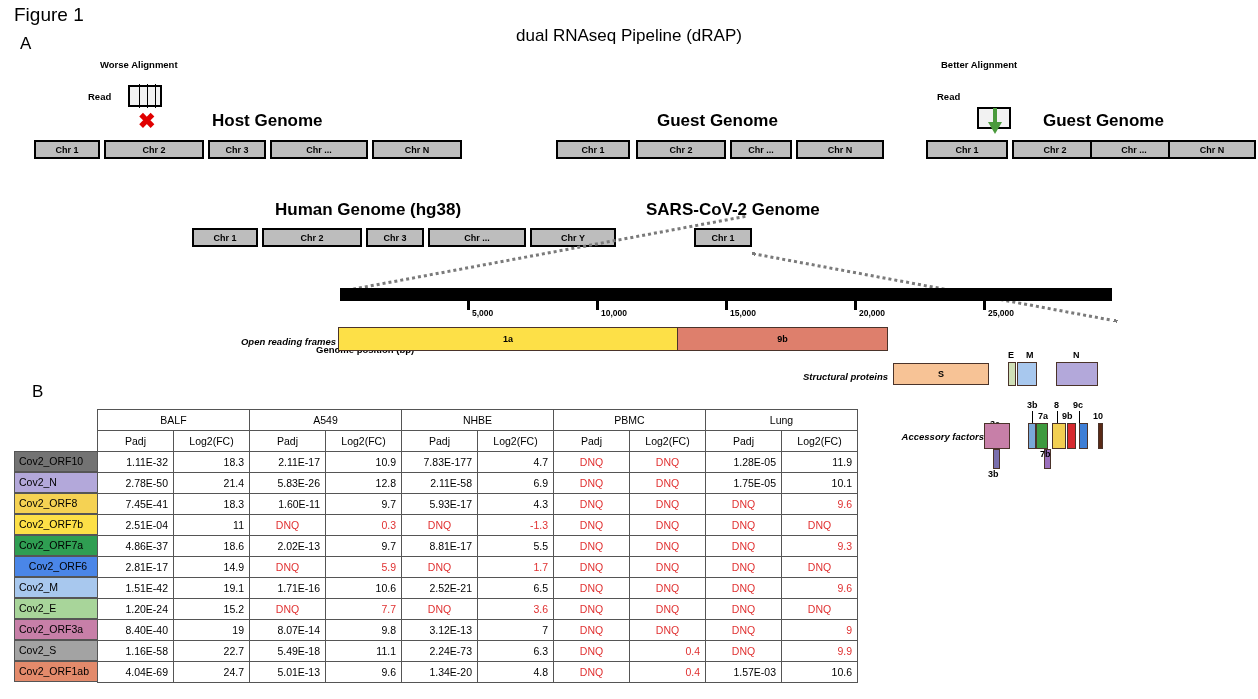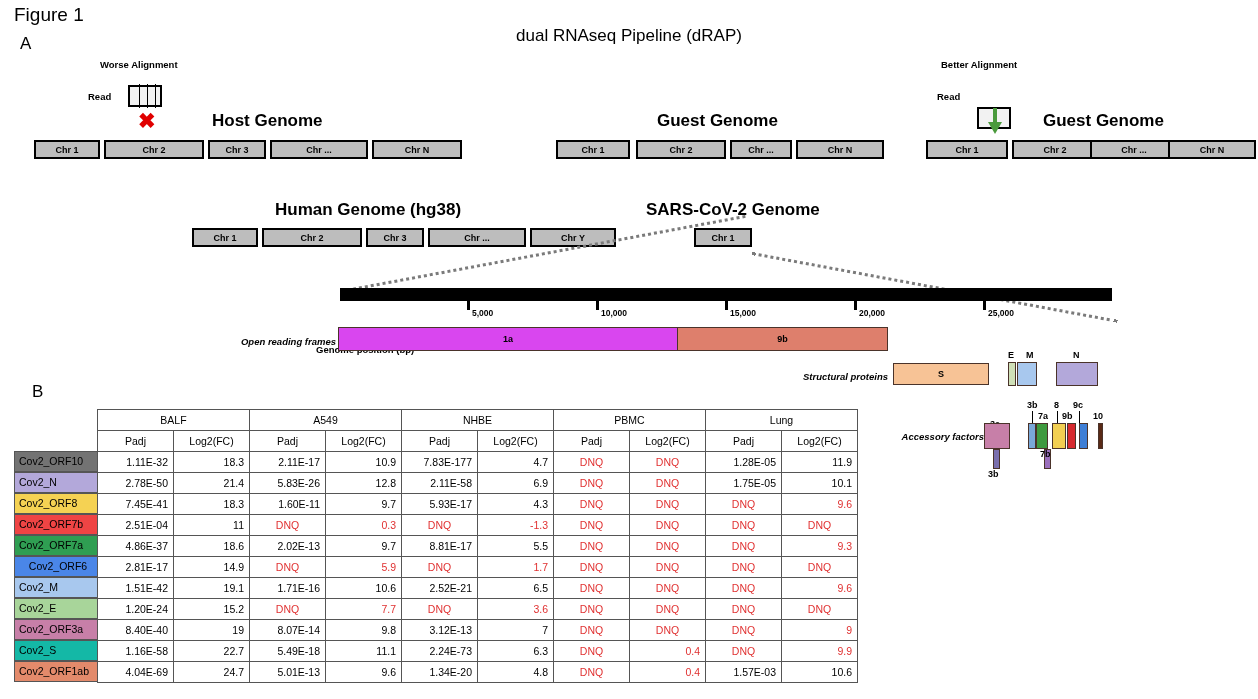--- a/index.html
+++ b/index.html
@@ -123,21 +123,21 @@
   <span class="tick" style="left:385px;"></span>
     <span class="ticklab" style="left:390px;">15,000</span>
   <span class="tick" style="left:514px;"></span>
     <span class="ticklab" style="left:519px;">20,000</span>
   <span class="tick" style="left:643px;"></span>
     <span class="ticklab" style="left:648px;">25,000</span>
 </div>
 <div class="abs small-bold" style="left:316px;top:303px;margin-top:41px;">Genome position (bp)</div>
 
 <div class="abs sidelab" style="left:190px;top:336px;width:146px;">Open reading frames</div>
-<div class="abs blk" style="left:338px;top:327px;width:340px;height:24px;background:#d946ef;">1a</div>
+<div class="abs blk" style="left:338px;top:327px;width:340px;height:24px;background:#fde047;">1a</div>
 <div class="abs blk" style="left:677px;top:327px;width:211px;height:24px;background:#de7f6c;">9b</div>
 
 <div class="abs sidelab" style="left:770px;top:371px;width:118px;">Structural proteins</div>
 <div class="abs blk" style="left:893px;top:363px;width:96px;height:22px;background:#f7c396;">S</div>
 <div class="abs acc-lab" style="left:1008px;top:350px;">E</div>
 <div class="abs blk" style="left:1008px;top:362px;width:8px;height:24px;background:#cfe0b8;"></div>
 <div class="abs acc-lab" style="left:1026px;top:350px;">M</div>
 <div class="abs blk" style="left:1017px;top:362px;width:20px;height:24px;background:#a8c8ee;"></div>
 <div class="abs acc-lab" style="left:1073px;top:350px;">N</div>
 <div class="abs blk" style="left:1056px;top:362px;width:42px;height:24px;background:#b3a8da;"></div>
@@ -325,21 +325,21 @@
         <td class="num">1.57E-03</td>
         <td class="num">10.6</td>
       </tr>
     </tbody>
 </table>
 
 <div id="rowlabels">
     <div class="rowlab abs" style="top: 451px; background: #737373;">Cov2_ORF10</div>
     <div class="rowlab abs" style="top: 472px; background: rgb(179, 168, 218);">Cov2_N</div>
     <div class="rowlab abs" style="top: 493px; background: rgb(245, 210, 83);">Cov2_ORF8</div>
-    <div class="rowlab abs" style="top: 514px; background: #ef4444;">Cov2_ORF7b</div>
+    <div class="rowlab abs" style="top: 514px; background: #fde047;">Cov2_ORF7b</div>
     <div class="rowlab abs" style="top: 535px; background: rgb(47, 158, 82);">Cov2_ORF7a</div>
     <div class="rowlab abs" style="top: 556px; background: rgb(74, 134, 232); text-align: center;">Cov2_ORF6</div>
     <div class="rowlab abs" style="top: 577px; background: rgb(168, 200, 238);">Cov2_M</div>
     <div class="rowlab abs" style="top: 598px; background: rgb(168, 213, 154);">Cov2_E</div>
     <div class="rowlab abs" style="top: 619px; background: rgb(199, 127, 168);">Cov2_ORF3a</div>
-    <div class="rowlab abs" style="top: 640px; background: #14b8a6;">Cov2_S</div>
+    <div class="rowlab abs" style="top: 640px; background: #a3a3a3;">Cov2_S</div>
     <div class="rowlab abs" style="top: 661px; background: rgb(227, 138, 107);">Cov2_ORF1ab</div>
   </div>
 
 </body></html>

